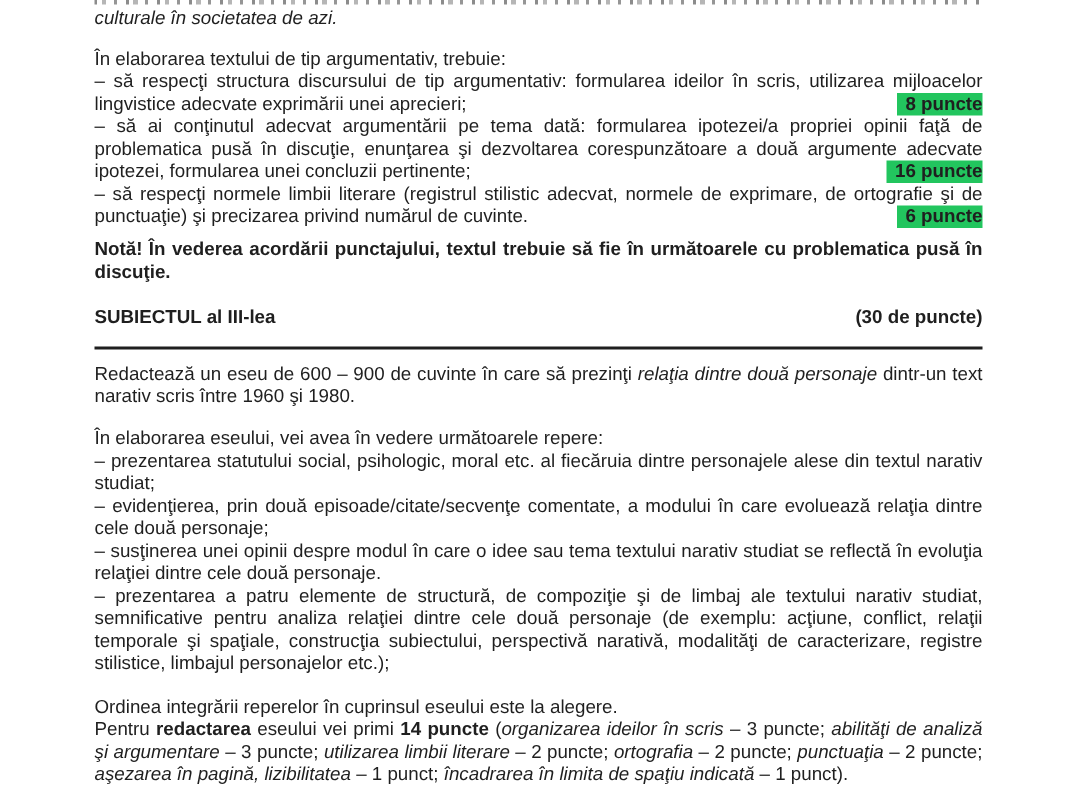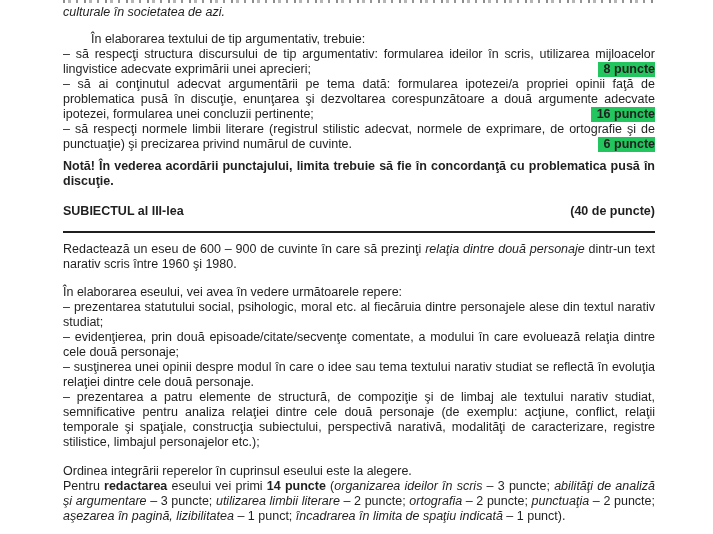--- a/index.html
+++ b/index.html
@@ -24,21 +24,21 @@
   .clip-top {
     height: 3px;
     width: 100%;
     background: repeating-linear-gradient(90deg,
       rgba(45,45,45,.55) 0 2px, transparent 2px 5px,
       rgba(45,45,45,.35) 5px 8px, transparent 8px 13px,
       rgba(45,45,45,.5) 13px 15px, transparent 15px 21px);
   }
   .quote-frag { font-style: italic; margin-top: 2px; }
 
-  .arg-intro { margin-top: 12px; margin-left: 28px; }
+  .arg-intro { margin-top: 12px; }
   .req { position: relative; }
   .req .pts {
     position: absolute; right: 0; bottom: 0;
     font-weight: bold;
     background: #22c55e; padding-left: 6px;
   }
   .bold-note { margin-top: 7px; font-weight: bold; }
 
   .subj-heading {
     margin-top: 15px;
@@ -73,25 +73,25 @@
   <div class="req just">
     <span>– să ai conţinutul adecvat argumentării pe tema dată: formularea ipotezei/a propriei opinii faţă de problematica pusă în discuţie, enunţarea şi dezvoltarea corespunzătoare a două argumente adecvate ipotezei, formularea unei concluzii pertinente;</span>
     <span class="pts">16 puncte</span>
   </div>
 
   <div class="req just">
     <span>– să respecţi normele limbii literare (registrul stilistic adecvat, normele de exprimare, de ortografie şi de punctuaţie) şi precizarea privind numărul de cuvinte.</span>
     <span class="pts">6 puncte</span>
   </div>
 
-  <p class="bold-note just">Notă! În vederea acordării punctajului, limita trebuie să fie în concordanţă cu problematica pusă în discuţie.</p>
+  <p class="bold-note just">Notă! În vederea acordării punctajului, textul trebuie să fie în următoarele cu problematica pusă în discuţie.</p>
 
   <div class="subj-heading">
     <span>SUBIECTUL al III-lea</span>
-    <span>(40 de puncte)</span>
+    <span>(30 de puncte)</span>
   </div>
 
   <p class="task just"><span class="">Redactează un eseu de 600 – 900 de cuvinte în care să prezinţi </span><span class="i">relaţia dintre două personaje</span><span class=""> dintr-un text narativ scris între 1960 şi 1980.</span></p>
 
   <p class="ess-intro just">În elaborarea eseului, vei avea în vedere următoarele repere:</p>
 
   <p class="just">– prezentarea statutului social, psihologic, moral etc. al fiecăruia dintre personajele alese din textul narativ studiat;</p>
   <p class="just">– evidenţierea, prin două episoade/citate/secvenţe comentate, a modului în care evoluează relaţia dintre cele două personaje;</p>
   <p class="just">– susţinerea unei opinii despre modul în care o idee sau tema textului narativ studiat se reflectă în evoluţia relaţiei dintre cele două personaje.</p>
   <p class="just">– prezentarea a patru elemente de structură, de compoziţie şi de limbaj ale textului narativ studiat, semnificative pentru analiza relaţiei dintre cele două personaje (de exemplu: acţiune, conflict, relaţii temporale şi spaţiale, construcţia subiectului, perspectivă narativă, modalităţi de caracterizare, registre stilistice, limbajul personajelor etc.);</p>

